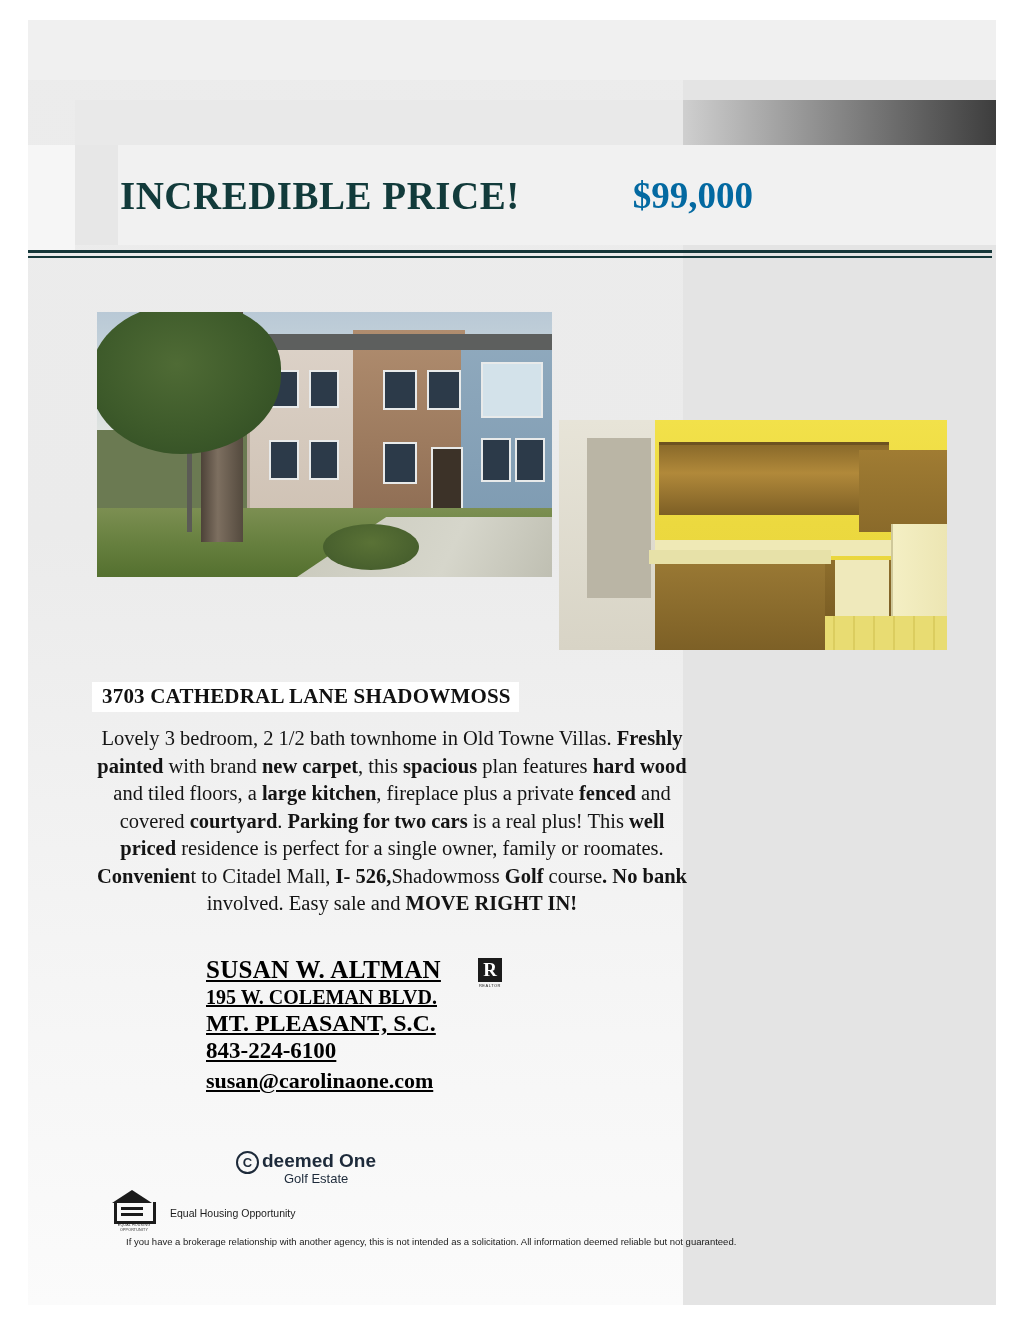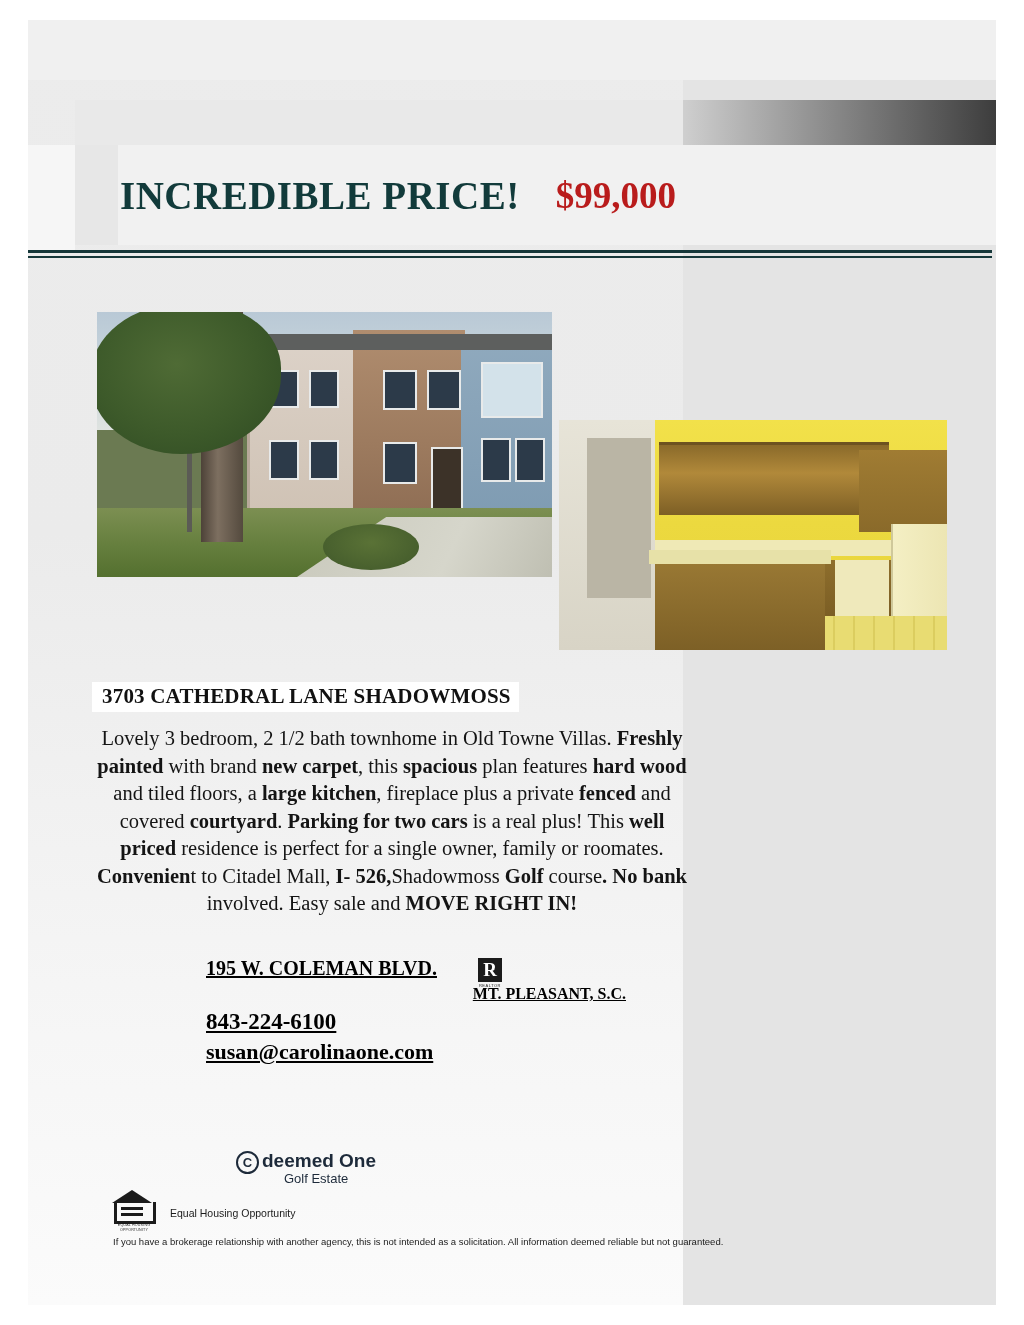--- a/index.html
+++ b/index.html
@@ -87,22 +87,22 @@
     font-weight: bold;
     font-size: 39px;
     color: #123b3b;
     letter-spacing: 0.5px;
     white-space: nowrap;
   }
   .title-price {
     font-family: "Liberation Serif", serif;
     font-weight: bold;
     font-size: 37px;
-    color: #b91c1c;
-    margin-left: 36px;
+    color: #0369a1;
+    margin-left: 113px;
     white-space: nowrap;
   }
   
   .rule-wrap {
     position: absolute;
     left: 28px; top: 250px;
     width: 964px;
   }
   .rule-thick {
     height: 3px;
@@ -267,21 +267,21 @@
     font-family: "Liberation Serif", serif;
     color: #000000;
   }
   .agent-line {
     font-weight: bold;
     text-decoration: underline;
     white-space: nowrap;
   }
   .agent-name { font-size: 25px; line-height: 29px; letter-spacing: 0.3px; }
   .agent-addr1 { font-size: 20px; line-height: 26px; }
-  .agent-addr2 { font-size: 16px; line-height: 26px; text-align: right; }
+  .agent-addr2 { font-size: 24px; line-height: 26px; }
   .agent-zip { font-size: 18px; line-height: 26px; }
   .agent-phone { font-size: 23px; line-height: 30px; }
   .agent-email { font-size: 22px; line-height: 30px; }
   
   .realtor-logo {
     position: absolute;
     left: 476px; top: 958px;
     width: 28px; height: 34px;
     text-align: center;
   }
@@ -379,21 +379,21 @@
   }
   .eho-label {
     position: absolute;
     left: 170px; top: 1207px;
     font-family: "Liberation Sans", sans-serif;
     font-size: 10.5px;
     color: #1b1b1b;
   }
   .disclaimer {
     position: absolute;
-    left: 113px; top: 1236px;
+    left: 126px; top: 1236px;
     width: 720px;
     font-family: "Liberation Sans", sans-serif;
     font-size: 9.5px;
     color: #1b1b1b;
     line-height: 12px;
   }
 </style>
 </head>
 <body>
 
@@ -458,20 +458,21 @@
     <div class="ph2-floor"></div>
     <div class="ph2-island"></div>
     <div class="ph2-island-top"></div>
   </div>
 
   <div class="address">3703 CATHEDRAL LANE SHADOWMOSS</div>
 
   <div class="desc"><span>Lovely 3 bedroom, 2 1/2 bath townhome in Old Towne Villas. </span><b>Freshly painted</b><span> with brand </span><b>new carpet</b><span>, this </span><b>spacious</b><span> plan features </span><b>hard wood</b><span> and tiled floors, a </span><b>large kitchen</b><span>, fireplace plus a private </span><b>fenced</b><span> and covered </span><b>courtyard</b><span>. </span><b>Parking for two cars</b><span> is a real plus! This  </span><b>well priced</b><span> residence is perfect for  a single owner,  family or roomates. </span><b>Convenien</b><span>t to Citadel Mall, </span><b>I- 526,</b><span>Shadowmoss </span><b>Golf</b><span> course</span><b>. No bank</b><span> involved. Easy sale and </span><b>MOVE RIGHT IN!</b></div>
 
   <div class="agent">
+    <div class="agent-line agent-name">SUSAN W. ALTMAN</div>
     <div class="agent-line agent-addr1">195 W. COLEMAN BLVD.</div>
     <div class="agent-line agent-addr2">MT. PLEASANT, S.C.</div>
     <div class="agent-line agent-phone">843-224-6100</div>
     <div class="agent-line agent-email">susan@carolinaone.com</div>
   </div>
 
   <div class="realtor-logo">
     <div class="realtor-box">R</div>
     <div class="realtor-caption">REALTOR</div>
   </div>

